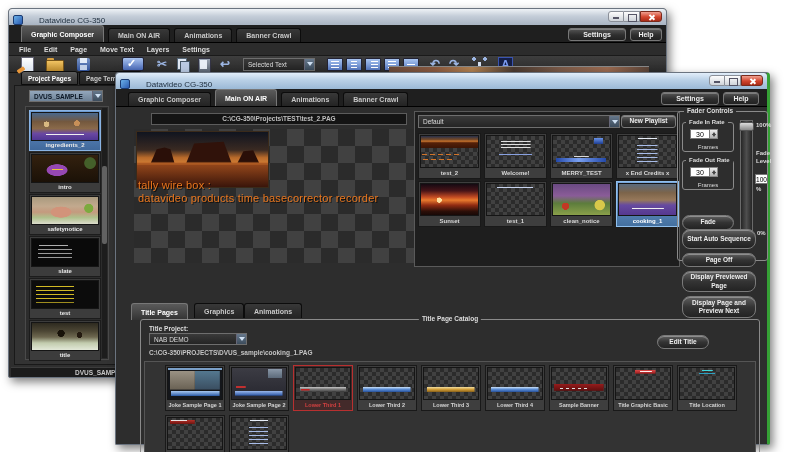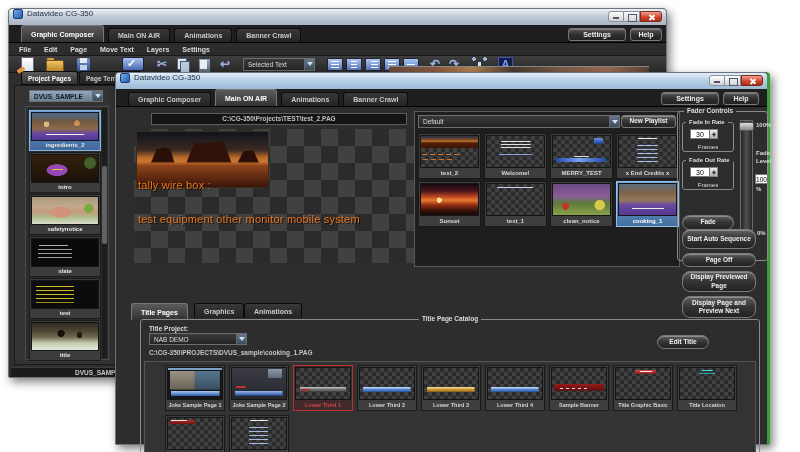--- a/index.html
+++ b/index.html
@@ -4,21 +4,21 @@
 <style>
   :root{ --chk: repeating-conic-gradient(#414141 0% 25%, #2b2b2b 0% 50%); }
   *{margin:0;padding:0;box-sizing:border-box;font-family:"Liberation Sans",sans-serif;}
   html,body{width:800px;height:452px;}
   body{background:#fff;position:relative;overflow:hidden;}
 
   
   .win{position:absolute;border:1px solid #6b7480;border-radius:4px 4px 2px 2px;background:#2e2e2e;box-shadow:3px 4px 10px rgba(0,0,0,.5);}
   .win.back{left:8px;top:8px;width:659px;height:370px;z-index:1;}
   .win.front{left:115px;top:72px;width:655px;height:373px;z-index:2;border-right:3px solid #35a035;}
-  .titlebar{position:absolute;left:0;right:0;top:0;height:16px;border-radius:3px 3px 0 0;display:flex;align-items:flex-start;padding:0 4px;gap:4px;}
+  .titlebar{position:absolute;left:0;right:0;top:0;height:16px;border-radius:3px 3px 0 0;display:flex;align-items:flex-end;padding:0 4px;gap:16px;}
   .back>.titlebar{background:linear-gradient(#eef2f6,#c4cdd8 45%,#a9b4c2);}
   .front>.titlebar{background:linear-gradient(#e2eefa,#b9d0e6 45%,#9bb9d6);}
   .title-text{font-size:8px;color:#1c2c3c;}
   .app-icon{width:10px;height:10px;background:linear-gradient(135deg,#6ab0e8,#2a5ab0);border:1px solid #1a3a70;border-radius:2px;flex:0 0 auto;}
   .winctl{position:absolute;right:4px;top:2px;display:flex;}
   .wbtn{width:16px;height:11px;border:1px solid #8a8f98;background:linear-gradient(#fdfdfd,#cfd4da);position:relative;}
   .wbtn.min{border-radius:3px 0 0 3px;}
   .wbtn.max{border-left:none;}
   .wbtn.close{width:22px;background:linear-gradient(#f0a090,#d2452e 55%,#a82c18);border-radius:0 3px 3px 0;border-color:#7a2a1c;}
   .wbtn.min::after{content:"";position:absolute;left:4px;bottom:2px;width:6px;height:2px;background:#556;}
@@ -285,21 +285,21 @@
           </linearGradient>
         </defs>
         <rect width="133" height="34" fill="url(#sky)"></rect>
         <rect y="32" width="133" height="25" fill="url(#gnd)"></rect>
         <path d="M14 32 L20 18 L28 16 L34 18 L38 32 Z" fill="#2a0f08"></path>
         <path d="M50 32 L58 12 L88 10 L96 32 Z" fill="#30120a"></path>
         <path d="M102 32 L108 20 L118 19 L124 32 Z" fill="#2a0f08"></path>
         <rect y="31" width="133" height="3" fill="#c06828" opacity=".55"></rect>
       </svg>
       <div class="oline" style="top:50px;">tally wire box :</div>
-      <div class="oline" style="top:84px;">test equipment other monitor mobile system</div>
+      <div class="oline" style="top:63px;">datavideo products time basecorrector recorder</div>
     </div>
 
     <div class="pl-group">
       <div class="dd pl-dd">
           <span>Default</span>
         </div>
       <div class="rbtn pl-newbtn">New Playlist</div>
       <div class="pcell" style="left:3px;top:21px;">
         <div class="pthumb t-test2"></div>
         <div class="plabel">test_2</div>

